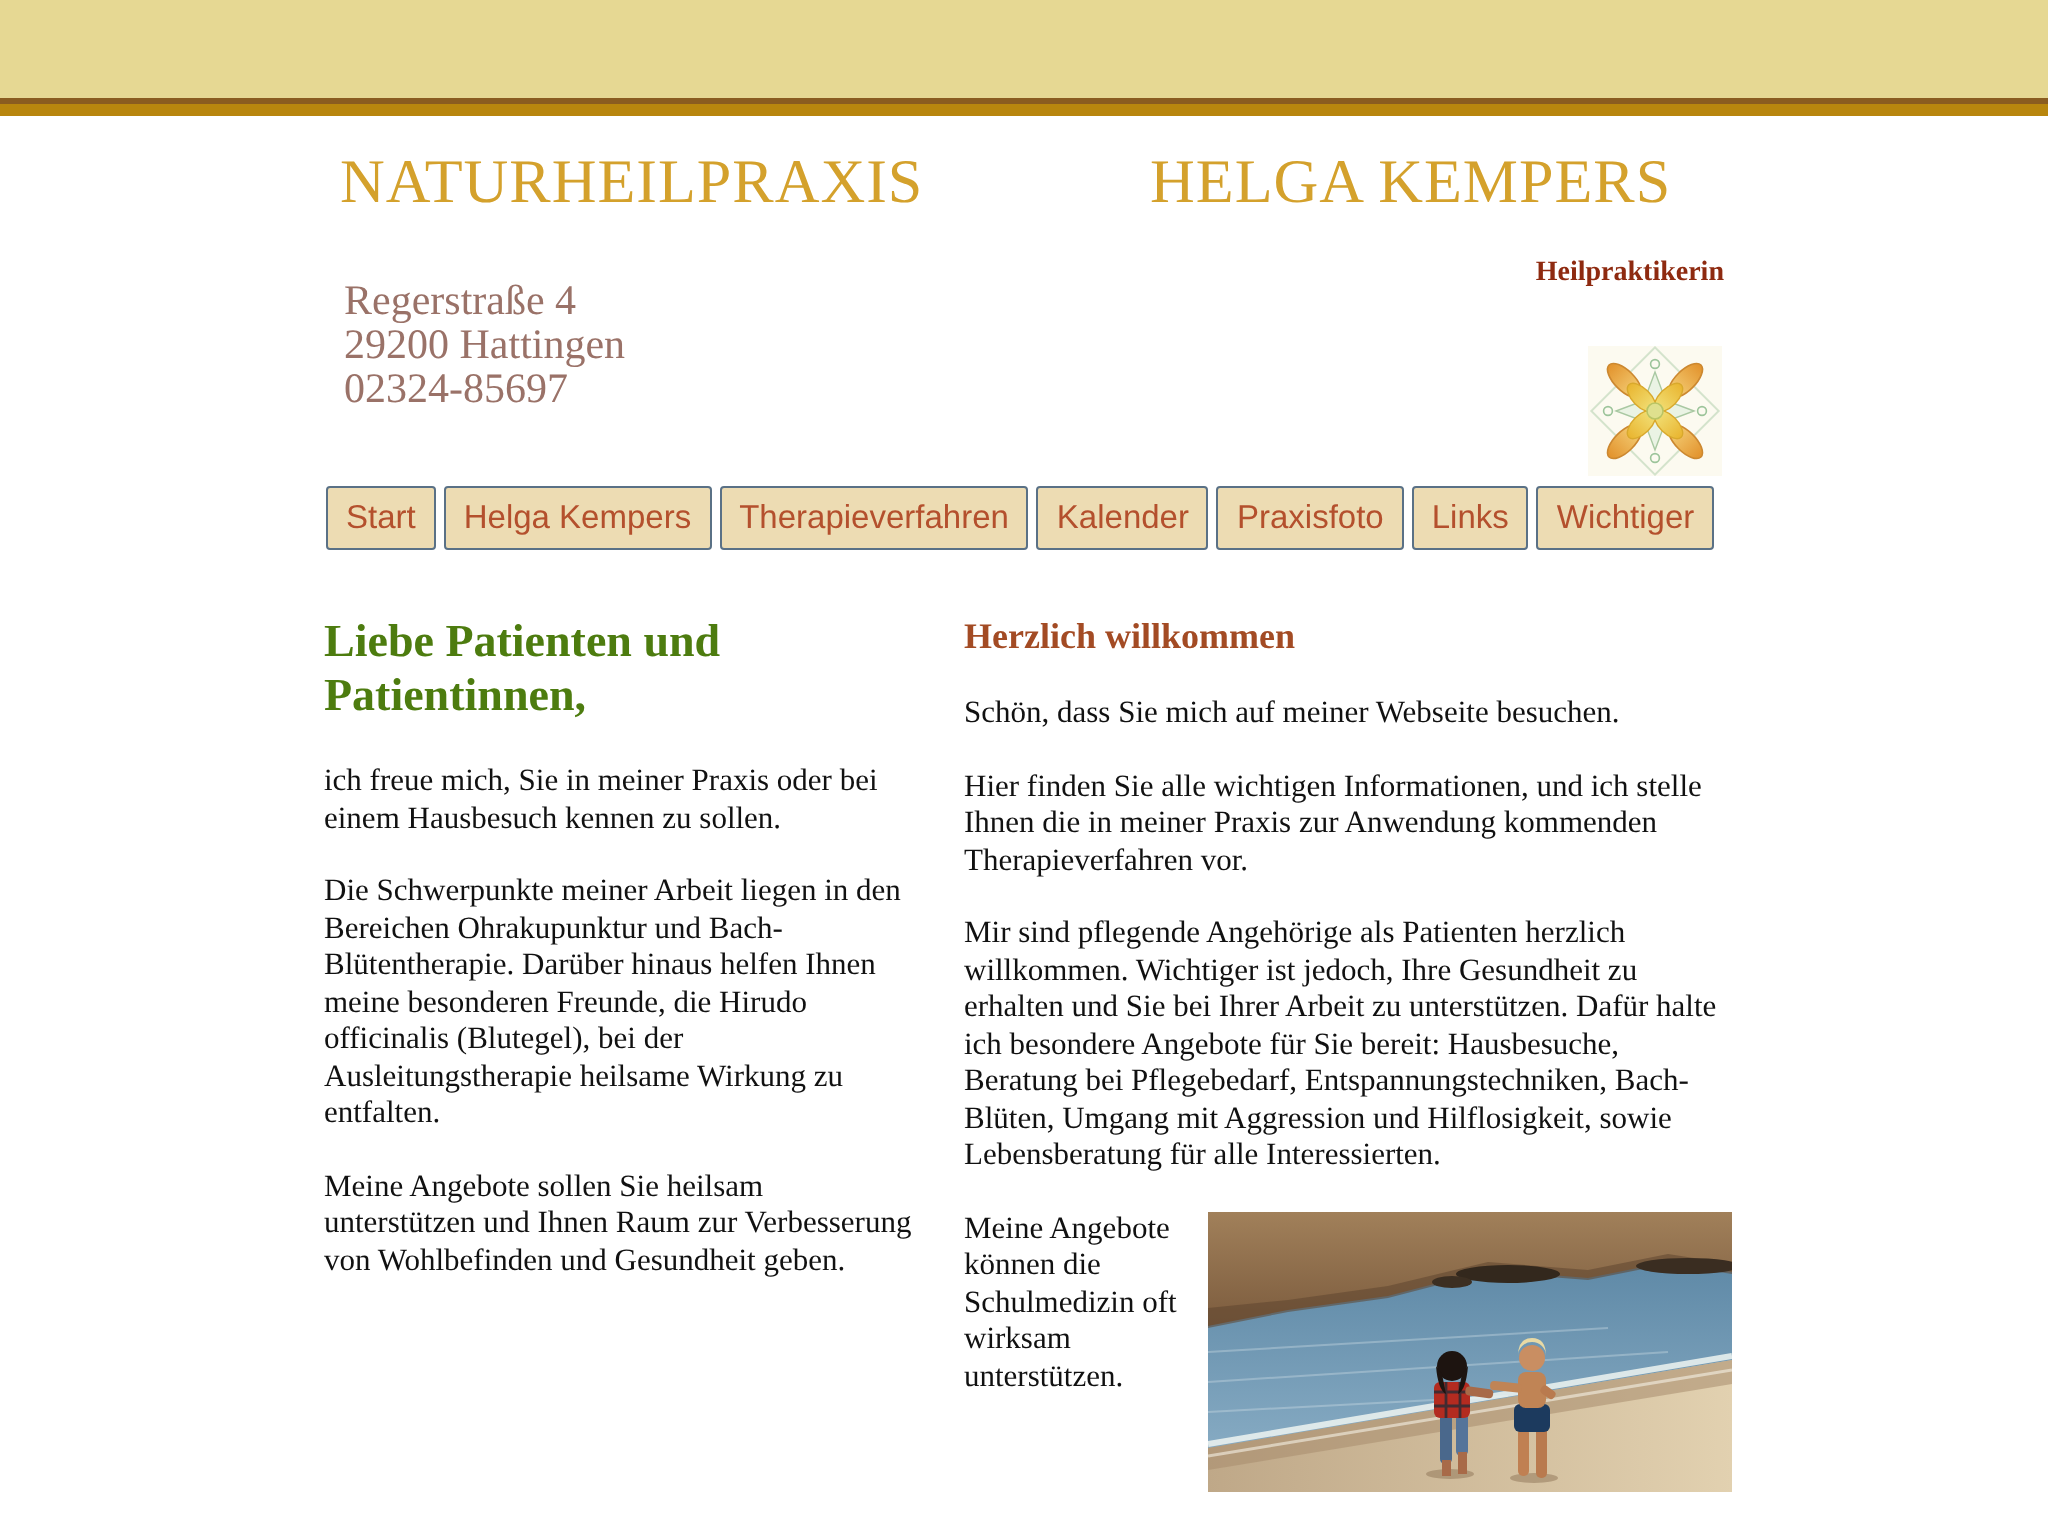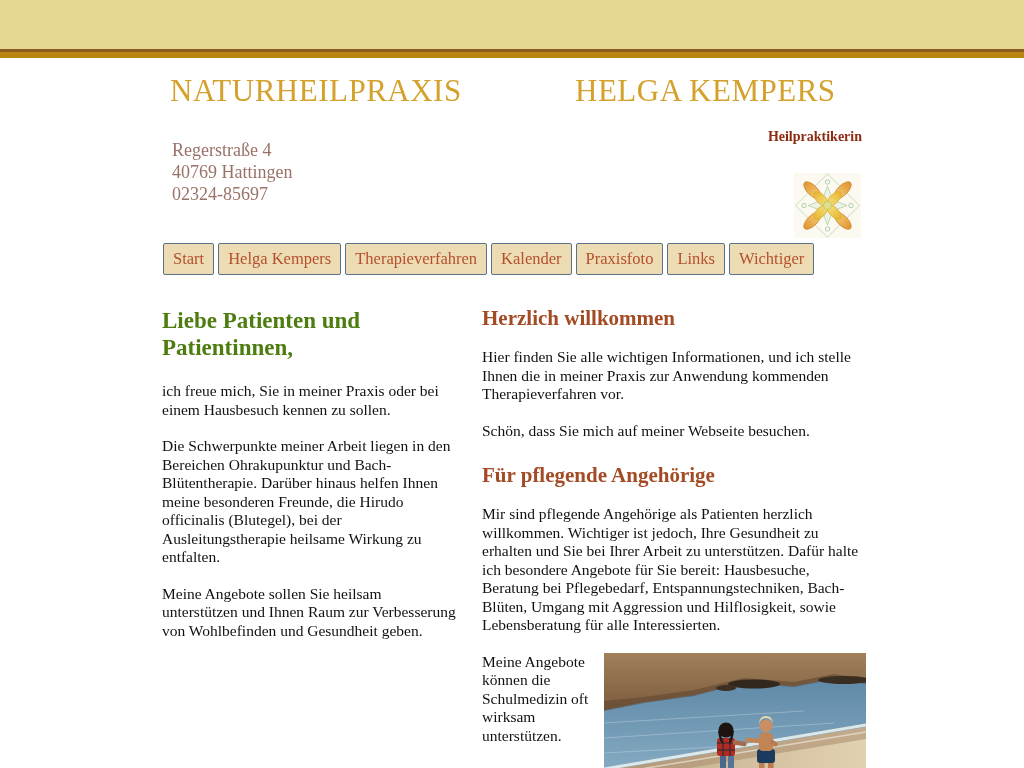--- a/index.html
+++ b/index.html
@@ -13,35 +13,35 @@
   .stripe-dark{height:3px;background:#8a5c20;}
   .stripe-gold{height:6px;background:#b8860e;}
   
   .page{position:relative;width:700px;margin:4px auto;height:710px;}
   
   .title-row{position:absolute;top:11px;left:0;width:100%;height:42px;}
   .title-part{position:absolute;top:0;font-size:31px;color:#d4a12c;white-space:nowrap;letter-spacing:0.5px;}
   .title-left{left:8px;}
   .title-right{left:413px;}
   .subtitle{position:absolute;top:67px;right:0;font-size:14px;font-weight:bold;color:#8e2a10;}
-  .address{position:absolute;top:77px;left:10px;font-size:18px;line-height:22px;color:#9a7268;}
+  .address{position:absolute;top:77px;left:10px;font-size:21px;line-height:22px;color:#9a7268;}
   .mandala{position:absolute;top:111px;right:1px;width:67px;height:65px;}
   
   .nav{position:absolute;top:181px;left:1px;display:flex;gap:4px;}
   .nav button{
-    font-family:Liberation Serif, serif;
+    font-family:Liberation Sans, sans-serif;
     font-size:16.5px;color:#b4502d;background:#eddcb3;
     border:1px solid #5a7186;border-radius:2px;
     padding:4px 9px;line-height:22px;cursor:pointer;white-space:nowrap;
   }
   
   .col-left{position:absolute;top:245px;left:0;width:298px;}
   .col-right{position:absolute;top:245px;left:320px;width:380px;}
   h2.big{margin:0 0 21px 0;font-size:23px;line-height:27px;color:#4d7c0f;}
-  h3.sec{margin:0 0 19px 0;font-size:21px;line-height:22px;color:#a34b24;}
+  h3.sec{margin:0 0 19px 0;font-size:18px;line-height:22px;color:#a34b24;}
   .col-right h3.sec2{margin-top:24px;}
   p.body{margin:0 0 18px 0;font-size:15.5px;line-height:18.5px;color:#111111;}
   
   .photo-row{display:flex;margin-top:10px;}
   .photo-caption{width:118px;flex:0 0 118px;font-size:15.5px;line-height:18.5px;color:#111111;padding-right:4px;}
   .beach{width:262px;height:140px;flex:0 0 262px;display:block;}
 </style>
 </head>
 <body>
 
@@ -53,21 +53,21 @@
 
   <div class="title-row">
     <span class="title-part title-left">NATURHEILPRAXIS</span>
     <span class="title-part title-right">HELGA KEMPERS</span>
   </div>
 
   <div class="subtitle">Heilpraktikerin</div>
 
   <div class="address">
     <div>Regerstraße 4</div>
-    <div>40769 Hattingen</div>
+    <div>29200 Hattingen</div>
     <div>02324-85697</div>
   </div>
 
   <svg class="mandala" viewBox="0 0 67 65" aria-hidden="true">
     <defs>
       <linearGradient id="orangePetal" x1="0" y1="0" x2="0" y2="1">
         <stop offset="0" stop-color="#e2922c"></stop>
           <stop offset="1" stop-color="#f6d57e"></stop>
       </linearGradient>
       <linearGradient id="yellowPetal" x1="0" y1="0" x2="0" y2="1">
@@ -136,24 +136,23 @@
 
   <div class="col-left">
     <h2 class="big">Liebe Patienten und Patientinnen,</h2>
     <p class="body">ich freue mich, Sie in meiner Praxis oder bei einem Hausbesuch kennen zu sollen.</p>
     <p class="body">Die Schwerpunkte meiner Arbeit liegen in den Bereichen Ohrakupunktur und Bach-Blütentherapie. Darüber hinaus helfen Ihnen meine besonderen Freunde, die Hirudo officinalis (Blutegel), bei der Ausleitungstherapie heilsame Wirkung zu entfalten.</p>
     <p class="body">Meine Angebote sollen Sie heilsam unterstützen und Ihnen Raum zur Verbesserung von Wohlbefinden und Gesundheit geben.</p>
   </div>
 
   <div class="col-right">
     <h3 class="sec">Herzlich willkommen</h3>
+    <p class="body">Schön, dass Sie mich auf meiner Webseite besuchen.</p>
     <p class="body">Hier finden Sie alle wichtigen Informationen, und ich stelle Ihnen die in meiner Praxis zur Anwendung kommenden Therapieverfahren vor.</p>
-    <p class="body">Schön, dass Sie mich auf meiner Webseite besuchen.</p>
-
-    <h3 class="sec sec2">Für pflegende Angehörige</h3>
+
     <p class="body">Mir sind pflegende Angehörige als Patienten herzlich willkommen. Wichtiger ist jedoch, Ihre Gesundheit zu erhalten und Sie bei Ihrer Arbeit zu unterstützen. Dafür halte ich besondere Angebote für Sie bereit: Hausbesuche, Beratung bei Pflegebedarf, Entspannungstechniken, Bach-Blüten, Umgang mit Aggression und Hilflosigkeit, sowie Lebensberatung für alle Interessierten.</p>
 
     <div class="photo-row">
       <div class="photo-caption">Meine Angebote können die Schulmedizin oft wirksam unterstützen.</div>
 
       <svg class="beach" viewBox="0 0 262 140" preserveAspectRatio="none" aria-hidden="true">
         <defs>
           <linearGradient id="waterGrad" x1="0" y1="0" x2="0" y2="1">
             <stop offset="0" stop-color="#54809f"></stop>
               <stop offset="1" stop-color="#8fb2c9"></stop>

